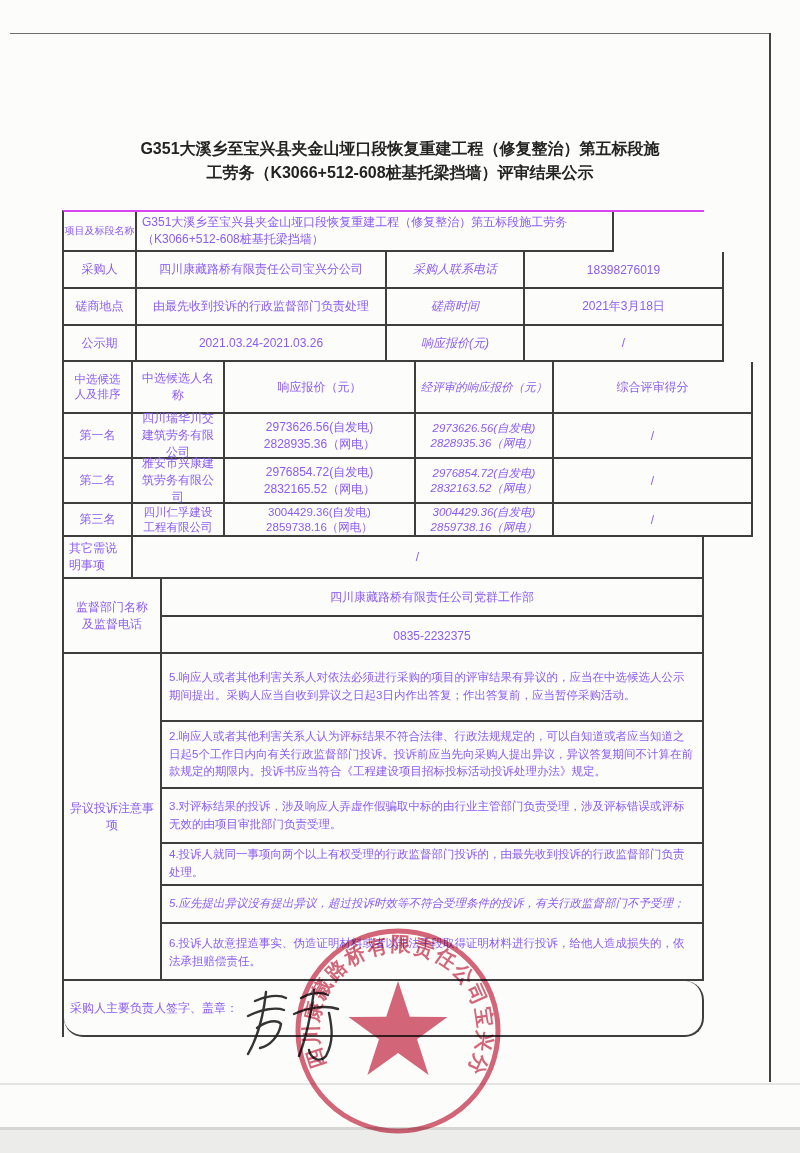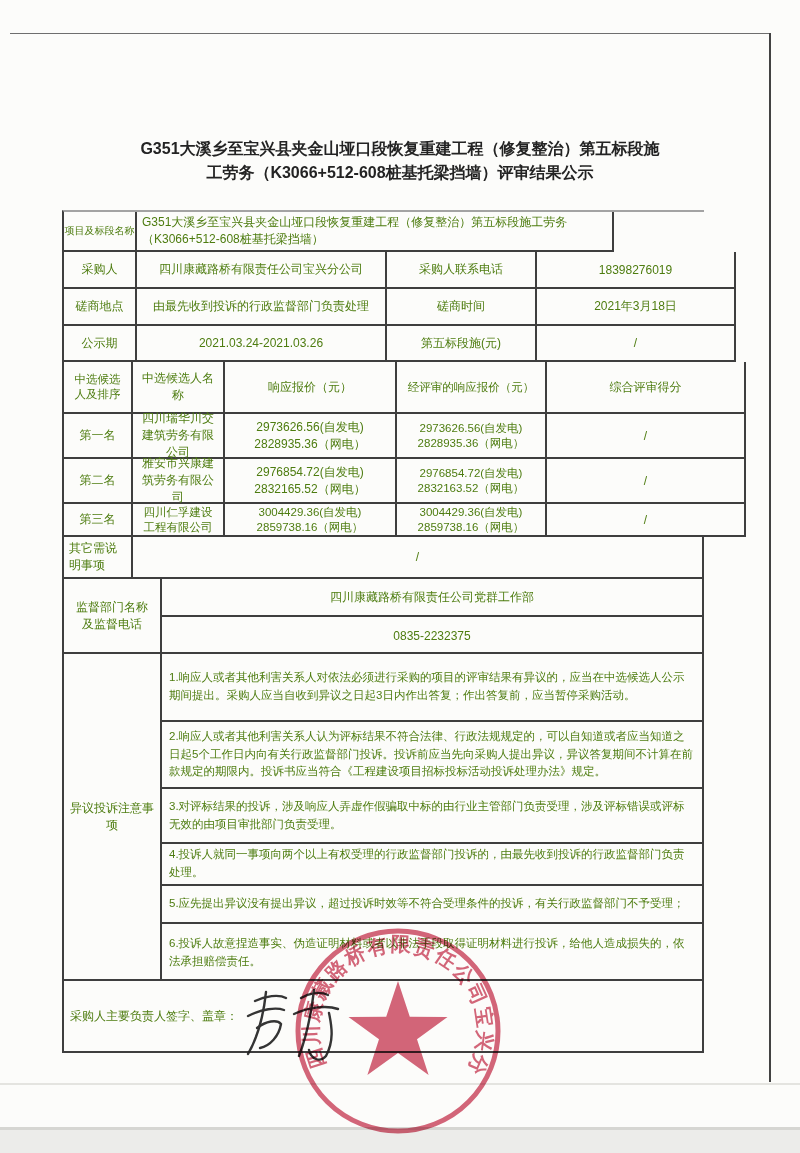--- a/index.html
+++ b/index.html
@@ -19,52 +19,52 @@
   
   .doc-title{
     position:absolute;left:50px;top:137px;width:700px;
     text-align:center;font-size:16px;font-weight:bold;color:#232323;
     line-height:1.5;white-space:pre-line;letter-spacing:0px;
   }
 
   
   .tbl{
     position:absolute;left:62px;top:210px;width:640px;
-    border-left:2px solid #3e3e3e;border-top:2px solid #a3a3a3;
-    font-size:12px;color:#4d7c0f;
+    border-left:2px solid #3e3e3e;border-top:2px solid #d946ef;
+    font-size:12px;color:#8b5cf6;
   }
   .row{display:flex;}
   .c{
     border-right:2px solid #3e3e3e;border-bottom:2px solid #3e3e3e;
     box-sizing:border-box;display:flex;align-items:center;justify-content:center;
     text-align:center;padding:2px 5px;flex:0 0 auto;
   }
   .c.left{justify-content:flex-start;text-align:left;}
   .pre{white-space:pre-line;}
   .nw{white-space:nowrap;}
   .stack{display:flex;flex-direction:column;padding:0;border-right:2px solid #3e3e3e;border-bottom:2px solid #3e3e3e;box-sizing:border-box;}
   .stack .sub{
     border-bottom:2px solid #3e3e3e;box-sizing:border-box;
     display:flex;align-items:center;justify-content:center;text-align:center;padding:12px 6px;
   }
   .stack .sub:last-child{border-bottom:none;border-radius:12px;}
   .stack .sub.item{justify-content:flex-start;text-align:left;font-size:11.5px;line-height:1.55;padding:3px 7px;}
 
   
-  .w73{width:73px;} .w250{width:250px;} .w142{width:150px;} .w175{width:199px;}
-  .w69{width:69px;} .w92{width:92px;} .w162{width:172px;} .w571{width:571px;}
+  .w73{width:73px;} .w250{width:250px;} .w142{width:138px;font-style:italic;} .w175{width:199px;}
+  .w69{width:69px;} .w92{width:92px;} .w162{width:191px;} .w571{width:571px;}
   .w98{width:98px;} .w542{width:542px;} .w640{width:640px;}
   
   .h40{height:40px;} .h37{height:37px;} .h36{height:36px;} .h52{height:52px;}
   .h45{height:45px;} .h33{height:33px;} .h42i{height:42px;} .h75{height:75px;}
-  .h327{height:327px;} .h76{height:72px;}
+  .h327{height:327px;} .h76{height:56px;border-radius:19px;}
   .sh38{height:38px;flex:0 0 38px;} .sh37{height:37px;flex:0 0 37px;}
   .sh68{height:68px;flex:0 0 68px;} .sh67{height:67px;flex:0 0 67px;}
   .sh55{height:55px;flex:0 0 55px;} .sh42{height:42px;flex:0 0 42px;}
-  .sh38b{height:38px;flex:0 0 38px;} .sh57{height:57px;flex:0 0 57px;}
+  .sh38b{height:38px;flex:0 0 38px;font-style:italic;} .sh57{height:57px;flex:0 0 57px;}
 
   .small10{font-size:10px;}
   .f115{font-size:11.5px;}
 
   
   .sig-row-label{padding-left:6px;}
   .signature{position:absolute;left:235px;top:983px;width:130px;height:85px;}
   .stamp{position:absolute;left:288px;top:921px;width:220px;height:220px;mix-blend-mode:multiply;opacity:0.88;}
 </style>
 </head>
@@ -96,21 +96,21 @@
   <div class="row">
     <div class="c w73 h37">磋商地点</div>
     <div class="c w250 h37">由最先收到投诉的行政监督部门负责处理</div>
     <div class="c w142 h37">磋商时间</div>
     <div class="c w175 h37">2021年3月18日</div>
   </div>
 
   <div class="row">
     <div class="c w73 h36">公示期</div>
     <div class="c w250 h36">2021.03.24-2021.03.26</div>
-    <div class="c w142 h36">第五标段施(元)</div>
+    <div class="c w142 h36">响应报价(元)</div>
     <div class="c w175 h36">/</div>
   </div>
 
   <div class="row">
     <div class="c w69 h52 f115">中选候选人及排序</div>
     <div class="c w92 h52">中选候选人名称</div>
     <div class="c w162 h52">响应报价（元）</div>
     <div class="c w142 h52 f115 nw">经评审的响应报价（元）</div>
     <div class="c w175 h52">综合评审得分</div>
   </div>
@@ -153,21 +153,21 @@
 及监督电话</div>
     <div class="stack w542 h75">
       <div class="sub sh38">四川康藏路桥有限责任公司党群工作部</div>
       <div class="sub sh37">0835-2232375</div>
     </div>
   </div>
 
   <div class="row">
     <div class="c w98 h327">异议投诉注意事项</div>
     <div class="stack w542 h327">
-      <div class="sub item sh68">1.响应人或者其他利害关系人对依法必须进行采购的项目的评审结果有异议的，应当在中选候选人公示期间提出。采购人应当自收到异议之日起3日内作出答复；作出答复前，应当暂停采购活动。</div>
+      <div class="sub item sh68">5.响应人或者其他利害关系人对依法必须进行采购的项目的评审结果有异议的，应当在中选候选人公示期间提出。采购人应当自收到异议之日起3日内作出答复；作出答复前，应当暂停采购活动。</div>
       <div class="sub item sh67">2.响应人或者其他利害关系人认为评标结果不符合法律、行政法规规定的，可以自知道或者应当知道之日起5个工作日内向有关行政监督部门投诉。投诉前应当先向采购人提出异议，异议答复期间不计算在前款规定的期限内。投诉书应当符合《工程建设项目招标投标活动投诉处理办法》规定。</div>
       <div class="sub item sh55">3.对评标结果的投诉，涉及响应人弄虚作假骗取中标的由行业主管部门负责受理，涉及评标错误或评标无效的由项目审批部门负责受理。</div>
       <div class="sub item sh42">4.投诉人就同一事项向两个以上有权受理的行政监督部门投诉的，由最先收到投诉的行政监督部门负责处理。</div>
       <div class="sub item sh38b">5.应先提出异议没有提出异议，超过投诉时效等不符合受理条件的投诉，有关行政监督部门不予受理；</div>
       <div class="sub item sh57">6.投诉人故意捏造事实、伪造证明材料或者以非法手段取得证明材料进行投诉，给他人造成损失的，依法承担赔偿责任。</div>
     </div>
   </div>
 
   <div class="row">
     <div class="c w640 h76 left sig-row-label">采购人主要负责人签字、盖章：</div>

